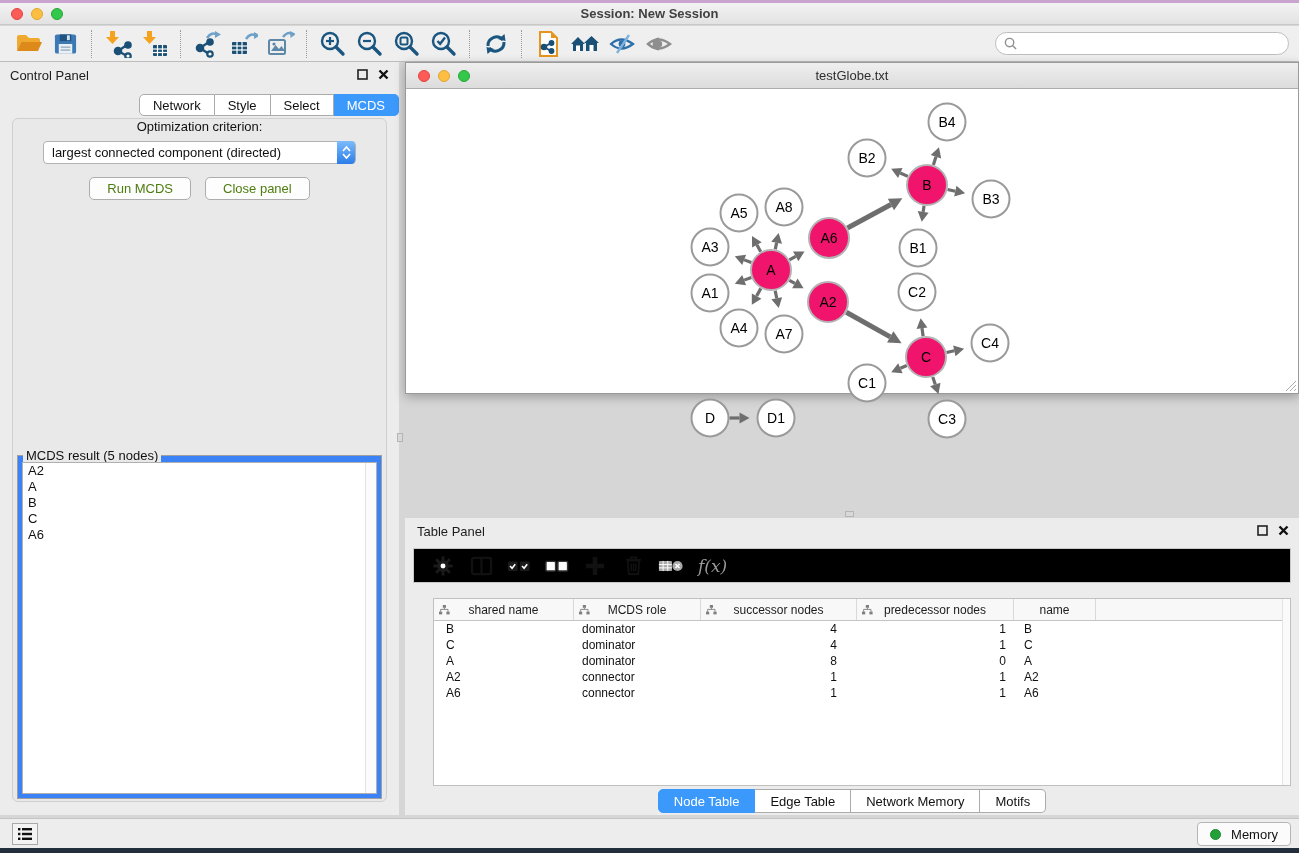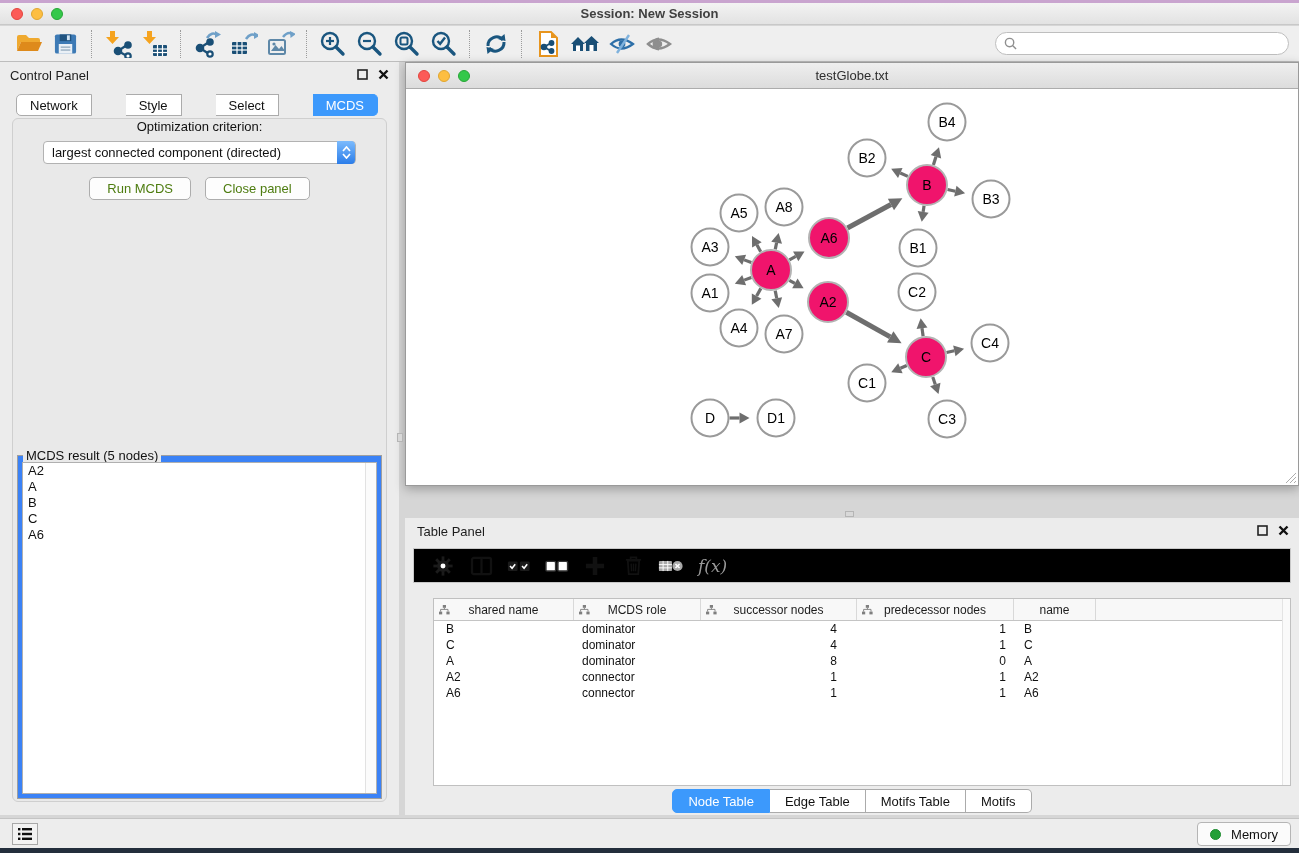--- a/index.html
+++ b/index.html
@@ -27,21 +27,21 @@
   .search-wrap { margin-left:auto; margin-right:10px; width:294px; height:23px; background:#fff;
                  border:1px solid #BEBEBE; border-radius:12px; display:flex; align-items:center; padding:0 8px; }
   .search-wrap input { border:none; outline:none; flex:1; font-size:12px; margin-left:5px; background:transparent;
                        font-family:"Liberation Sans", sans-serif; }
 
   
   .control-panel { position:absolute; left:0; top:62px; width:399px; height:753px; background:#ECECEC; }
   .panel-head { position:relative; height:26px; display:flex; align-items:center; }
   .panel-head .ph-title { font-size:13px; color:#1d1d1d; margin-left:10px; }
   .ph-icons { position:absolute; right:10px; top:7px; display:flex; gap:10px; align-items:center; }
-  .cp-tabs { position:absolute; top:32px; left:16px; right:0; display:flex; justify-content:flex-start;gap:34px; }
+  .cp-tabs { position:absolute; top:32px; left:16px; right:0; display:flex; justify-content:flex-end; }
   .seg { display:flex; }
   .seg .seg-btn { font-size:13px; padding:2px 13px; height:22px; background:#fff; color:#111;
                   border:1px solid #ABABAB; border-left:none; cursor:default;
                   font-family:"Liberation Sans", sans-serif; }
   .seg .seg-btn:first-child { border-left:1px solid #ABABAB; border-radius:5px 0 0 5px; }
   .seg .seg-btn:last-child { border-radius:0 5px 5px 0; }
   .seg .seg-btn.sel { background:#3C99FC; border-color:#3C99FC; color:#fff; }
   .cp-body { position:absolute; left:12px; right:12px; top:56px; bottom:13px;
              background:#E9E9E9; border:1px solid #CFCFCF; border-radius:6px; }
   .opt-label { text-align:center; font-size:13px; color:#111; }
@@ -56,21 +56,21 @@
              border-radius:5px; color:#4d7c0f; cursor:default; font-family:"Liberation Sans", sans-serif; }
   .mcds-fieldset { position:absolute; left:4px; right:4px; top:336px; bottom:2px;
                    border:1px solid #9F9F9F; background:#3b82f6; }
   .mcds-legend { position:absolute; top:-8px; left:5px; background:#E9E9E9; padding:0 3px; font-size:13px; color:#111; }
   .mcds-list { position:absolute; left:4px; right:4px; top:6px; bottom:4px; background:#fff;
                border:1px solid #B0B0B0; overflow:hidden; }
   .mcds-scroll { position:absolute; right:0; top:0; bottom:0; width:11px; background:#FBFBFB; border-left:1px solid #E2E2E2; }
   .mcds-item { font-size:13px; color:#111; padding-left:5px; line-height:16px; }
 
   
-  .net-window { position:absolute; left:405px; top:62px; width:894px; height:424px;
+  .net-window { position:absolute; left:405px; top:62px; width:894px; height:332px;
                 background:#fff; border:1px solid #9A9A9A; box-shadow:0 3px 10px rgba(0,0,0,.28); }
   .net-titlebar { position:absolute; top:0; left:0; right:0; height:26px;
                   background:linear-gradient(#EFEFEF,#DCDCDC); border-bottom:1px solid #ACACAC;
                   display:flex; align-items:center; }
   .net-title { position:absolute; left:0; right:0; text-align:center; font-size:13px; color:#2e2e2e; }
   .net-canvas { position:absolute; top:26px; left:0; right:0; bottom:0; background:#fff; }
   .resize-grip { position:absolute; right:1px; bottom:1px; width:14px; height:14px; }
 
   
   .split-knob-v { position:absolute; left:397px; top:433px; width:6px; height:9px; background:#D8D8D8; border:1px solid #B5B5B5; }
@@ -602,21 +602,21 @@
             <div class="td-cell" style="text-align: right; padding-right: 8px; width: 157px;">1</div>
             <div class="td-cell" style="padding-left: 10px; width: 82px;">A6</div>
           </div>
         </div>
       <div class="tp-scroll"></div>
     </div>
 
     <div class="tp-tabs seg" id="table-tabs">
         <button class="seg-btn sel">Node Table</button>
         <button class="seg-btn">Edge Table</button>
-        <button class="seg-btn">Motifs Table</button>
+        <button class="seg-btn">Network Memory</button>
         <button class="seg-btn">Motifs</button>
       </div>
   </div>
 
   <div class="statusbar">
     <div class="list-btn">
       <svg width="16" height="14" viewBox="0 0 16 14">
         <g fill="#111">
           <rect x="1" y="1" width="2.4" height="2.4"></rect>
             <rect x="5" y="1" width="10" height="2.4"></rect>

